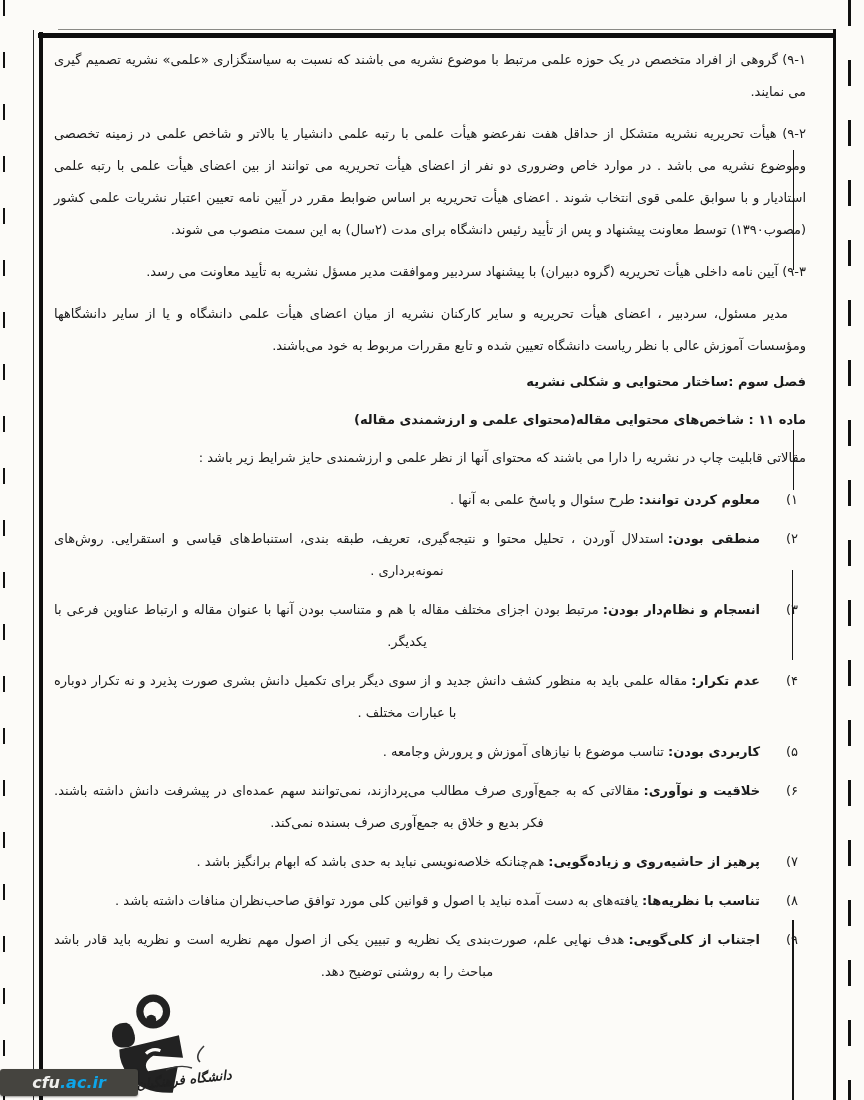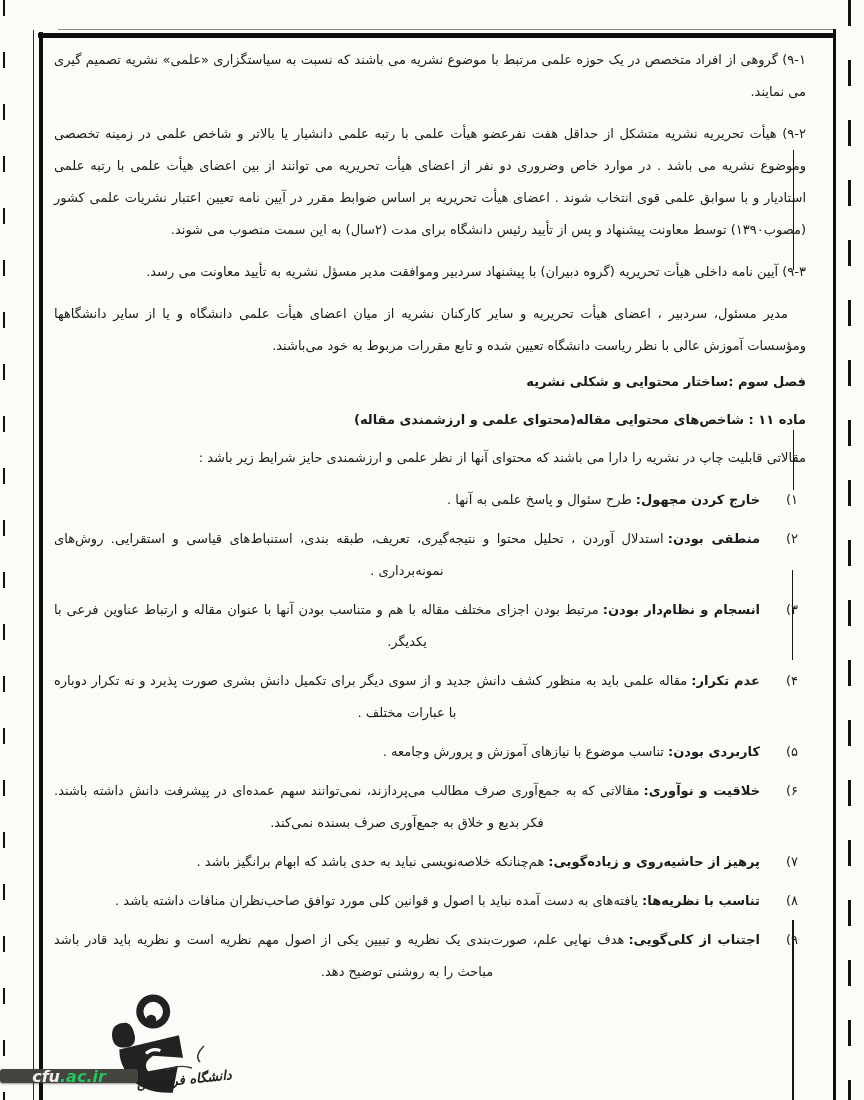--- a/index.html
+++ b/index.html
@@ -50,28 +50,28 @@
   .stamp-caption{
     position:absolute;left:62px;top:1076px;width:170px;
     direction:rtl;font-size:13px;font-weight:bold;color:#1f1f1f;
     transform:rotate(-6deg);letter-spacing:1px;
     font-style:italic;
   }
   .squiggle{position:absolute;}
 
   
   .watermark{
-    position:absolute;left:0;top:1069px;height:14px;min-width:138px;
+    position:absolute;left:0;top:1069px;height:27px;min-width:138px;
     background:#45443f;border-radius:3px;
     display:flex;align-items:center;justify-content:center;
     font-style:italic;font-weight:bold;font-size:16px;
     box-shadow:0 1px 2px rgba(0,0,0,.4);
   }
   .watermark .wm-name{color:#efefec;}
-  .watermark .wm-domain{color:#22c55e;}
+  .watermark .wm-domain{color:#0ea5e9;}
 </style>
 </head>
 <body>
 
 <div class="frame frame-top-thin"></div>
 <div class="frame frame-top"></div>
 <div class="frame frame-left-thin"></div>
 <div class="frame frame-left"></div>
 <div class="frame frame-right"></div>
 <div class="artifact edge-left"></div>
@@ -88,21 +88,21 @@
 
   <p class="body-par">مدیر مسئول، سردبیر ، اعضای هیأت تحریریه و سایر کارکنان نشریه از میان اعضای هیأت علمی دانشگاه و یا از سایر دانشگاهها ومؤسسات آموزش عالی با نظر ریاست دانشگاه تعیین شده و تابع مقررات مربوط به خود می‌باشند.</p>
 
   <h3 class="doc-heading">فصل سوم :ساختار محتوایی و شکلی  نشریه</h3>
   <h3 class="doc-heading">ماده ۱۱ : شاخص‌های محتوایی مقاله(محتوای علمی و ارزشمندی مقاله)</h3>
   <p class="intro-par">مقالاتی قابلیت چاپ در نشریه را دارا می باشند که محتوای آنها از نظر علمی و ارزشمندی حایز شرایط زیر باشد :</p>
 
   <div class="criteria">
     <div class="item">
       <span class="num">۱)</span>
-      <span class="term">خارج کردن مجهول:</span><span>طرح سئوال و پاسخ علمی به آنها .</span>
+      <span class="term">معلوم کردن توانند:</span><span>طرح سئوال و پاسخ علمی به آنها .</span>
     </div>
     <div class="item tl-center">
       <span class="num">۲)</span>
       <span class="term">منطقی بودن:</span><span>استدلال آوردن ، تحلیل محتوا و نتیجه‌گیری، تعریف، طبقه بندی، استنباط‌های قیاسی و استقرایی. روش‌های نمونه‌برداری .</span>
     </div>
     <div class="item tl-center">
       <span class="num">۳)</span>
       <span class="term">انسجام و نظام‌دار بودن:</span><span>مرتبط بودن اجزای مختلف مقاله با هم و متناسب بودن آنها با عنوان مقاله و ارتباط عناوین فرعی با یکدیگر.</span>
     </div>
     <div class="item tl-center">

